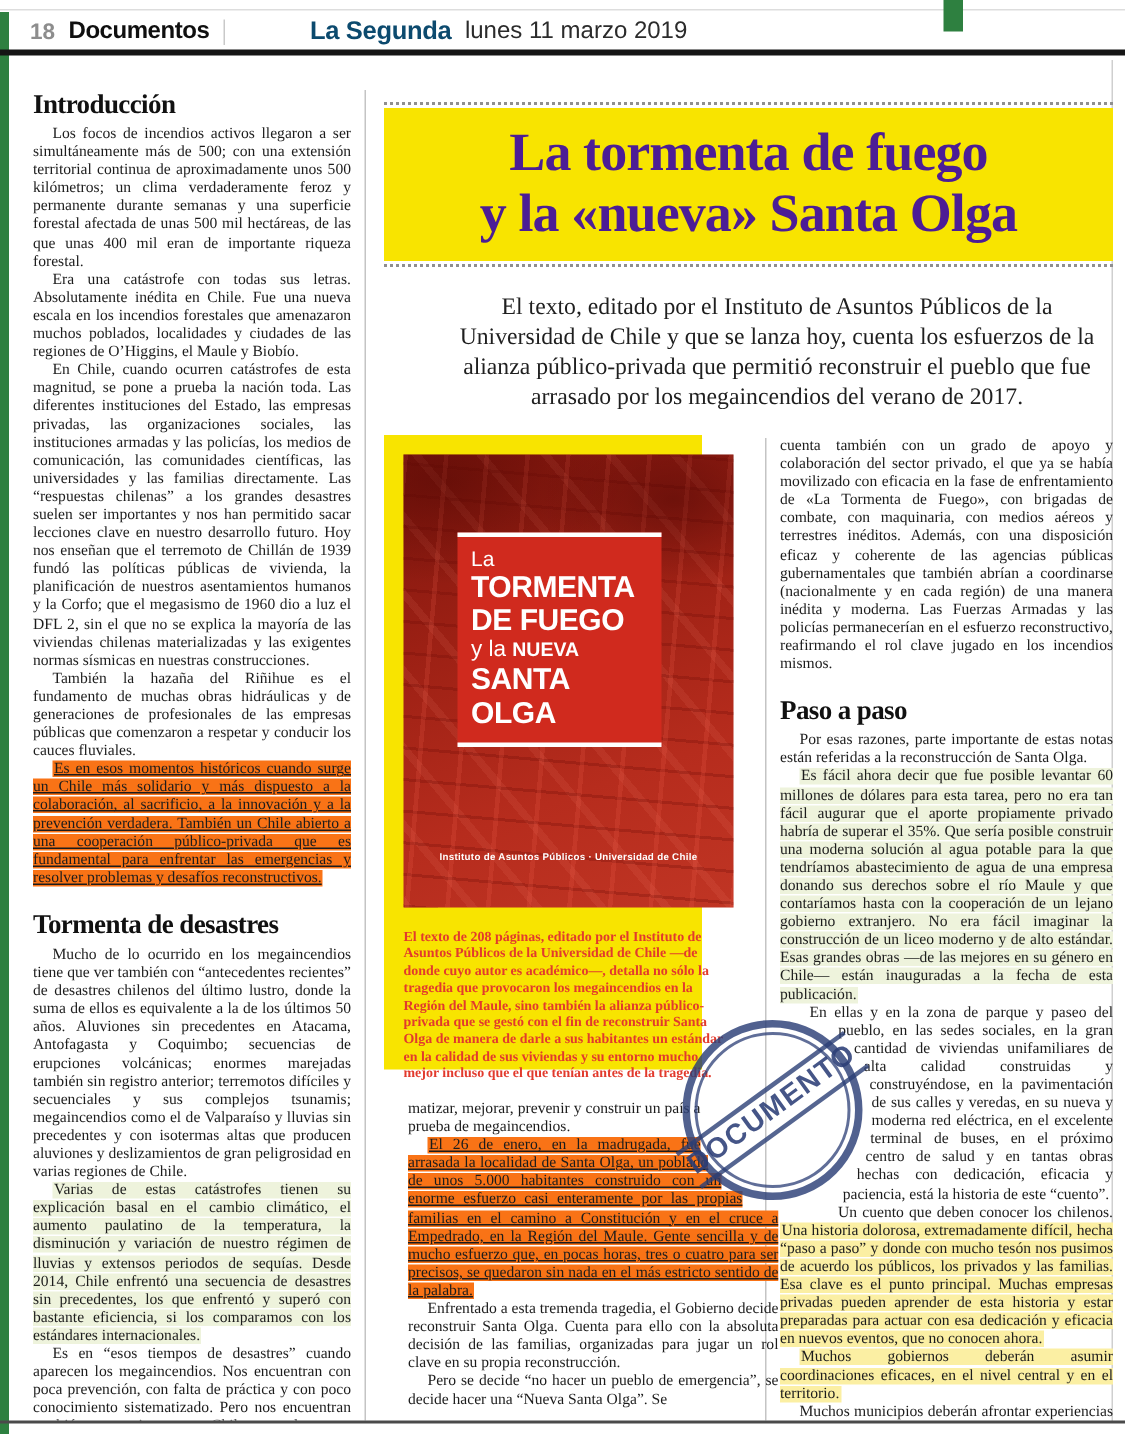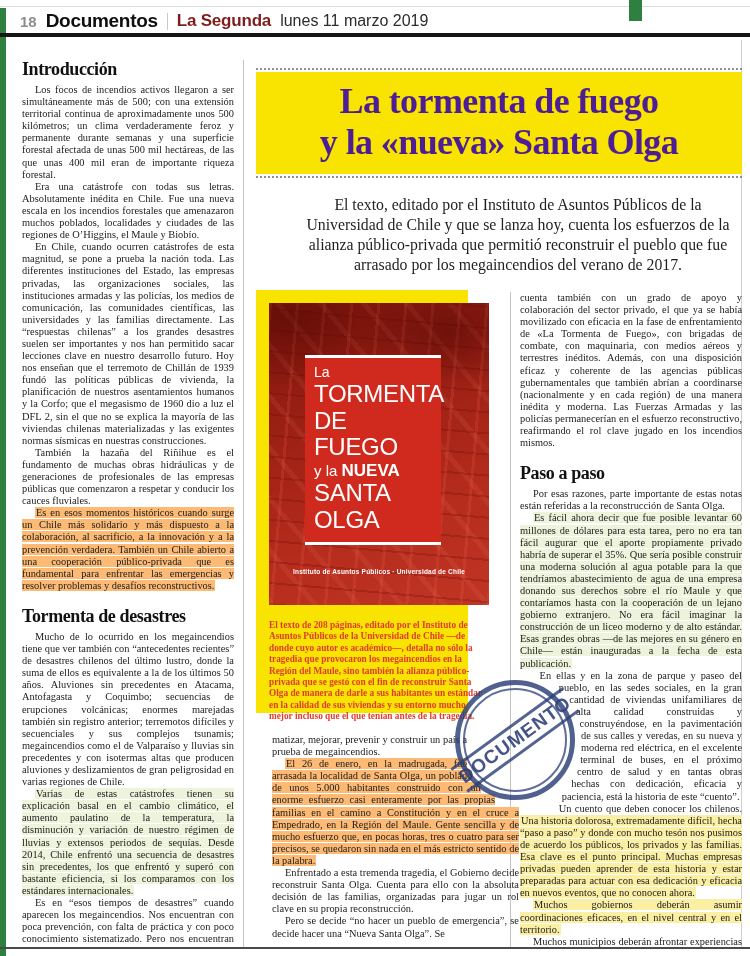--- a/index.html
+++ b/index.html
@@ -9,38 +9,38 @@
   .top-hairline{position:absolute;left:0;top:6px;width:750px;height:1px;background:#ddd;}
   .green-strip{position:absolute;left:0;top:8px;bottom:0;width:6px;background:#2e8040;}
   .green-mark-tr{position:absolute;left:629px;top:0;width:13px;height:21px;background:#2e8040;}
   .right-rule{position:absolute;left:741px;top:40px;height:908px;width:1px;background:#cfcfcf;}
   .bottom-rule{position:absolute;left:0;top:947px;width:750px;height:2px;background:#4a4a4a;}
 
   
   .header{position:absolute;left:20px;top:9px;height:24px;display:flex;align-items:center;gap:9px;
           font-family:"Liberation Sans",sans-serif;}
   .page-num{color:#8d8d8d;font-weight:bold;font-size:15px;}
-  .section{color:#0f0f0f;font-weight:bold;font-size:19px;letter-spacing:-0.3px;}
+  .section{color:#0f0f0f;font-weight:bold;font-size:16px;letter-spacing:-0.3px;}
   .hdr-div{width:1px;height:17px;background:#c9c9c9;}
-  .paper{color:#7f1d1d;font-weight:bold;font-size:17px;letter-spacing:-0.2px;}
+  .paper{color:#0c4a6e;font-weight:bold;font-size:17px;letter-spacing:-0.2px;margin-left:48px;}
   .date{color:#2b2b2b;font-size:16px;}
   .header-rule{position:absolute;left:0;top:33px;width:750px;height:4px;background:#151515;}
 
   
   .divider-1{position:absolute;left:243px;top:60px;height:887px;width:1px;background:#c4c4c4;}
   .divider-2{position:absolute;left:510px;top:292px;height:655px;width:1px;background:#c4c4c4;}
 
   
   .b{font-size:10.4px;line-height:12.1px;text-align:justify;margin:0;text-indent:13px;}
   .cont{text-indent:0;}
   h2.sec{font-family:"Liberation Serif",serif;font-size:18px;line-height:22px;font-weight:bold;
          letter-spacing:-0.4px;margin:0 0 4px 0;color:#111;}
   h2.mt{margin-top:13px;}
   .hl{padding:0 1px;}
-  .hl.cream{background:#fdba74;}
+  .hl.cream{background:#f97316;text-decoration:underline;}
   .hl.green{background:#eef3dc;}
   .hl.yellow{background:#fbefa3;}
 
   .col-left{position:absolute;left:22px;top:58px;width:212px;height:889px;overflow:hidden;}
 
   
   .feature{position:absolute;left:256px;top:68px;width:486px;}
   .dotted{border-top:2px dotted #8f8f8f;height:0;}
   .title-box{background:#f8e400;margin:2px 0;padding:9px 6px 11px;text-align:center;}
   .title-line{font-size:36px;line-height:41px;font-weight:bold;letter-spacing:-0.6px;color:#4c1d95;}
@@ -55,23 +55,23 @@
       radial-gradient(170px 95px at 12% 6%, rgba(66,4,0,0.42), transparent 72%),
       repeating-linear-gradient(95deg, rgba(255,105,85,0.16) 0 3px, transparent 3px 27px),
       repeating-linear-gradient(5deg, rgba(110,10,5,0.28) 0 2px, transparent 2px 21px),
       repeating-linear-gradient(50deg, rgba(255,140,120,0.10) 0 5px, transparent 5px 33px),
       linear-gradient(160deg,#7e150d 0%,#9c2014 35%,#b62c1d 70%,#c03524 100%);}
   .cover-panel{position:absolute;left:36px;top:52px;width:118px;background:#d02a1e;
       border-top:3px solid #fff;border-bottom:3px solid #fff;padding:7px 9px 8px;
       color:#fff;font-family:"Liberation Sans",sans-serif;}
   .cl{line-height:1.12;}
   .cl.la{font-size:14px;font-weight:normal;}
-  .cl.big{font-size:24px;font-weight:normal;letter-spacing:-0.3px;}
+  .cl.big{font-size:20px;font-weight:bold;letter-spacing:-0.3px;}
   .cl.mix{font-size:15px;}
-  .cl.mix .bold{font-size:17px;font-weight:bold;}
+  .cl.mix .bold{font-size:13px;font-weight:bold;}
   .cover-footer{position:absolute;left:0;bottom:30px;width:100%;text-align:center;color:#ffffff;
       font-family:"Liberation Sans",sans-serif;font-weight:bold;font-size:6.5px;letter-spacing:0.2px;}
   .caption{position:absolute;left:13px;top:330px;width:221px;font-size:9.3px;line-height:11.4px;
       color:#e23a2d;text-align:left;font-weight:bold;}
 
   
   .mid-cont{position:absolute;left:272px;top:734px;width:247px;height:213px;overflow:hidden;z-index:2;}
   .stamp-push-mid{float:right;width:52px;height:70px;shape-outside:circle(67px at 64px 4px);}
 
   

